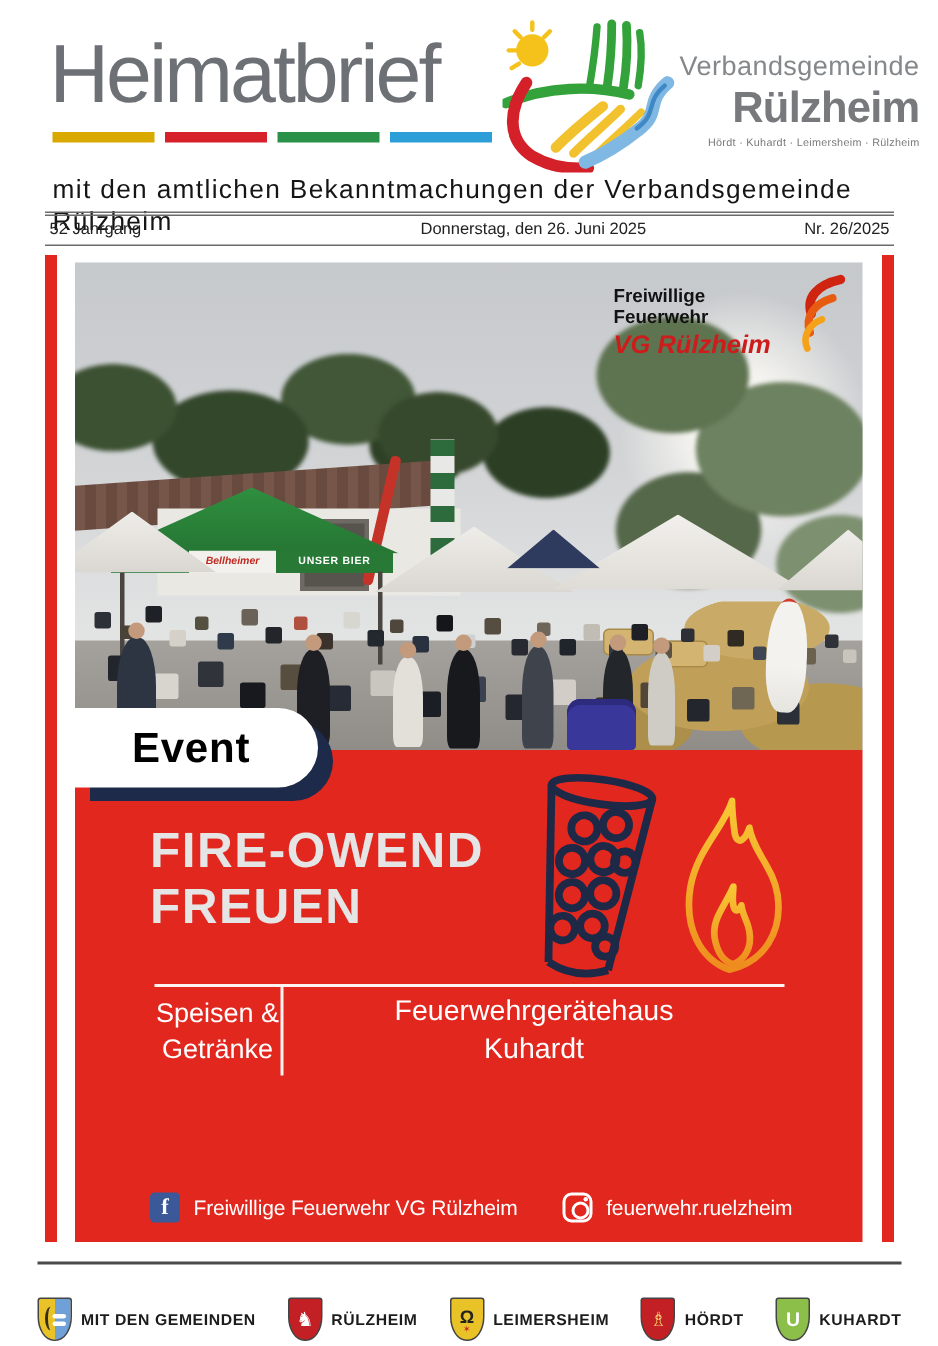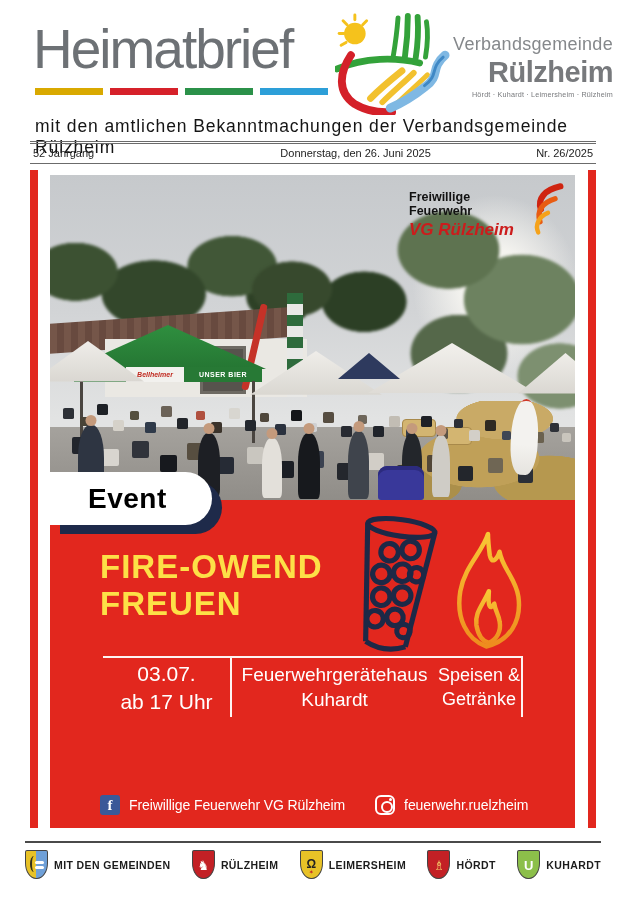--- a/index.html
+++ b/index.html
@@ -137,21 +137,21 @@
 
   
   .event-pill{position:absolute;left:0;top:297px;width:162px;height:53px;background:#fff;
      border-radius:0 28px 28px 0;box-shadow:10px 9px 0 0 #1e2a4a;z-index:5;
      display:flex;align-items:center;}
   .event-pill span{font-size:28px;font-weight:800;color:#000000;padding-left:38px;
      letter-spacing:.5px;}
 
   
   .red-area{position:absolute;left:0;top:325px;width:525px;height:328px;background:#e2271e;}
-  .fire-title{position:absolute;left:50px;top:48px;color:#fde047;font-weight:800;
+  .fire-title{position:absolute;left:50px;top:48px;color:#e5e5e5;font-weight:800;
      font-size:33px;line-height:1.13;letter-spacing:1px;}
   .glass-icon{position:absolute;left:293px;top:14px;width:100px;height:146px;
      transform:rotate(8deg);}
   .flame-icon{position:absolute;left:388px;top:20px;width:100px;height:144px;}
 
   .details{position:absolute;left:53px;top:156px;width:420px;height:61px;
      border-top:2px solid rgba(255,255,255,.95);display:flex;color:#fff;text-align:center;}
   .det-col{display:flex;flex-direction:column;justify-content:center;line-height:1.3;}
   .det-1{width:129px;font-size:21px;border-right:2px solid rgba(255,255,255,.95);}
   .det-2{width:86px;font-size:18px;border-right:2px solid rgba(255,255,255,.95);}
@@ -172,21 +172,21 @@
   .fb-icon::before{content:"f";color:#fff;font:700 15px/20px "Liberation Serif",serif;}
   .ig-icon{width:20px;height:20px;border:2px solid #fff;border-radius:6px;position:relative;
      margin:0 9px 0 30px;flex:0 0 auto;}
   .ig-icon::before{content:"";position:absolute;left:4px;top:4px;width:8px;height:8px;
      border:2px solid #fff;border-radius:50%;}
   .ig-icon::after{content:"";position:absolute;right:1px;top:1px;width:3px;height:3px;
      border-radius:50%;background:#fff;}
 
   
   .footer{position:absolute;left:25px;top:841px;width:576px;border-top:2px solid #4a4a4a;
-     padding-top:7px;display:flex;justify-content:space-between;align-items:center;}
+     padding-top:22px;display:flex;justify-content:space-between;align-items:center;}
   .muni{display:flex;align-items:center;gap:6px;}
   .muni-label{font-size:10.5px;font-weight:700;color:#1c1c1c;letter-spacing:.4px;}
   .shield{position:relative;width:23px;height:29px;border:1px solid #444;
      border-radius:2px 2px 11px 11px/2px 2px 16px 16px;overflow:hidden;
      display:flex;flex-direction:column;align-items:center;justify-content:center;}
   .s1{background:linear-gradient(90deg,#e8c227 0 50%,#6fa0d8 50% 100%);}
   .s1::before{content:"";position:absolute;left:4px;top:5px;width:6px;height:16px;
      border-left:2.5px solid #33301c;border-radius:50%;}
   .s1::after{content:"";position:absolute;right:3px;top:10px;width:9px;height:3px;
      background:#fff;border-radius:2px;box-shadow:0 5px 0 #fff;}
@@ -357,31 +357,27 @@
               <stop offset="1" stop-color="#ee8c1e"></stop>
             </linearGradient>
           </defs>
           <g fill="none" stroke="url(#fg)" stroke-width="5" stroke-linejoin="round">
             <path d="M56,6 C50,26 30,42 25,70 C20,100 32,124 54,132 C80,126 94,104 90,76 C87,56 72,44 69,26 C66,35 60,40 58,30 C57,22 56,14 56,6 Z"></path>
             <path d="M57,70 C50,86 41,94 43,108 C45,120 50,126 57,128 C66,124 71,115 69,104 C68,96 64,92 63,84 C61,88 58,90 57,84 C56,79 57,74 57,70 Z"></path>
           </g>
         </svg>
 
         <div class="details">
-          <div class="det-col det-1">
-            <div>03.07.</div>
-            <div>ab 17 Uhr</div>
+          <div class="det-col det-2">
+            <div>Speisen &amp;</div>
+            <div>Getränke</div>
           </div>
           <div class="det-col det-3">
             <div>Feuerwehrgerätehaus</div>
             <div>Kuhardt</div>
-          </div>
-          <div class="det-col det-2">
-            <div>Speisen &amp;</div>
-            <div>Getränke</div>
           </div>
         </div>
 
         <div class="cta-row">
         </div>
 
         <div class="social-row">
           <span class="fb-icon"></span>
           <span>Freiwillige Feuerwehr VG Rülzheim</span>
           <span class="ig-icon"></span>

